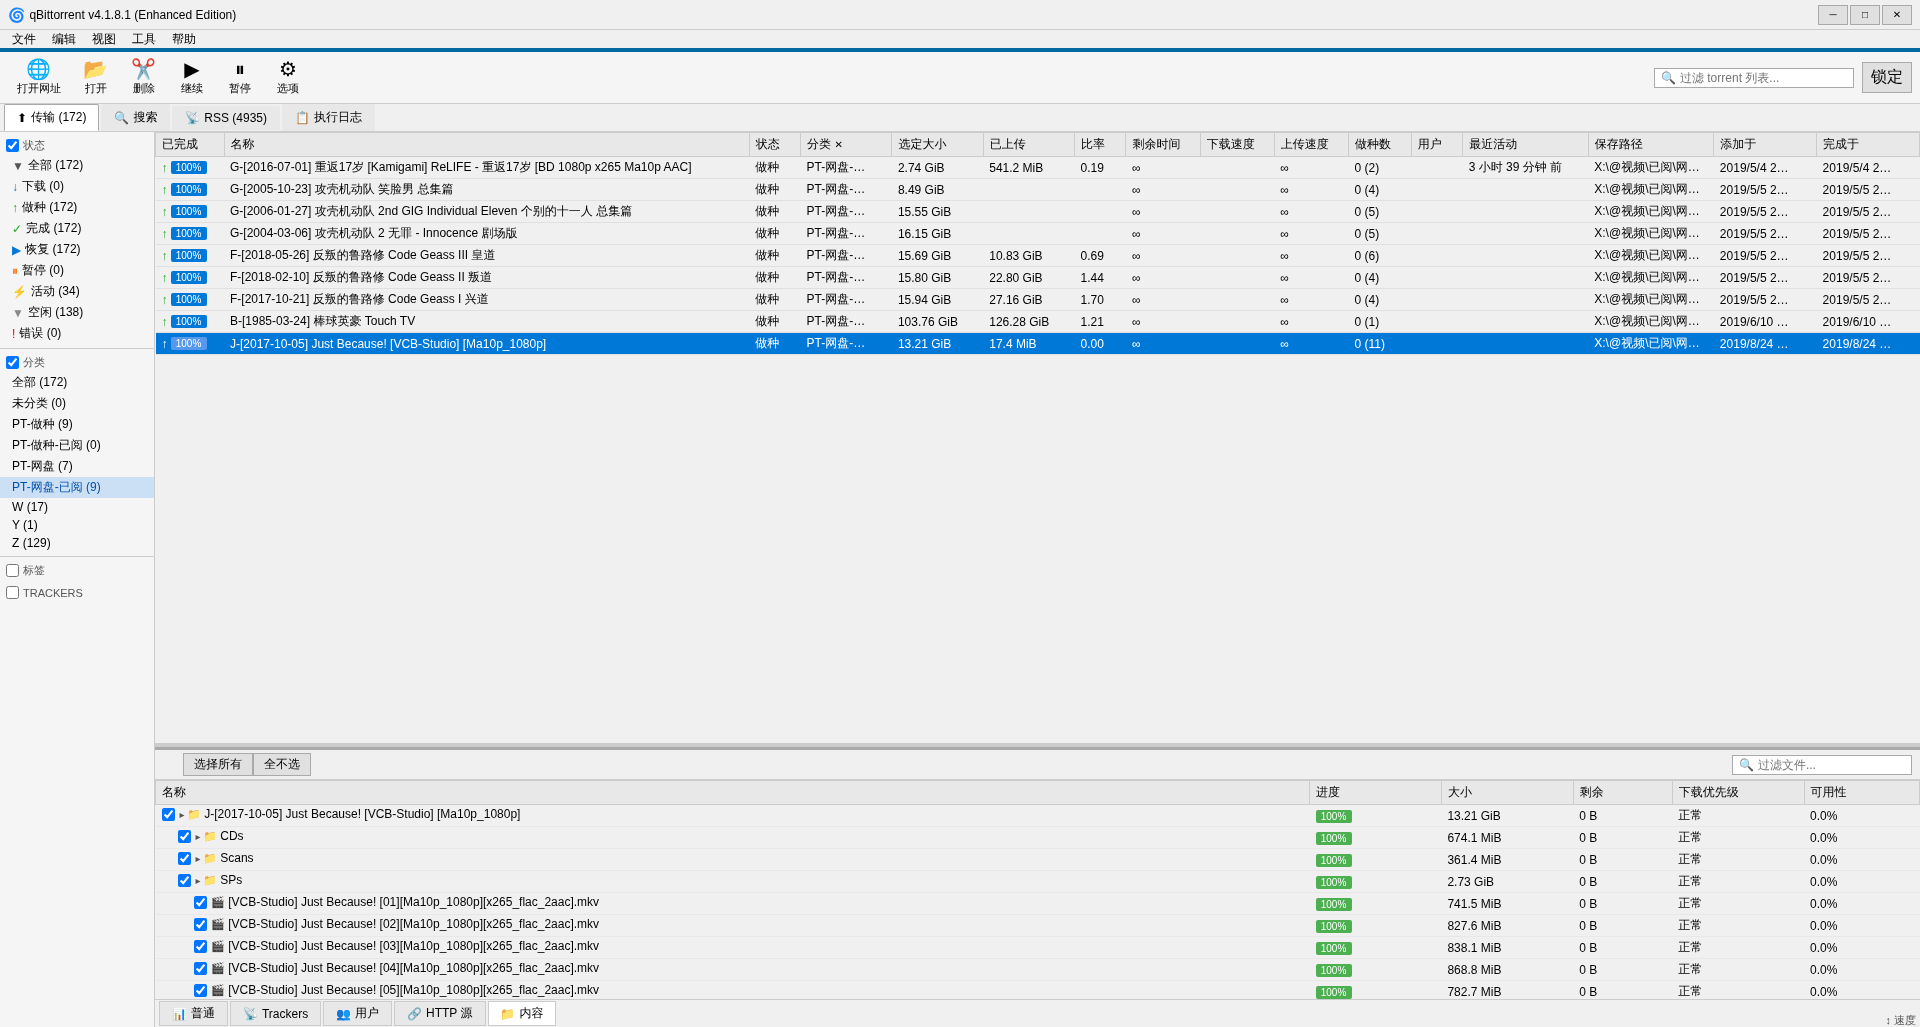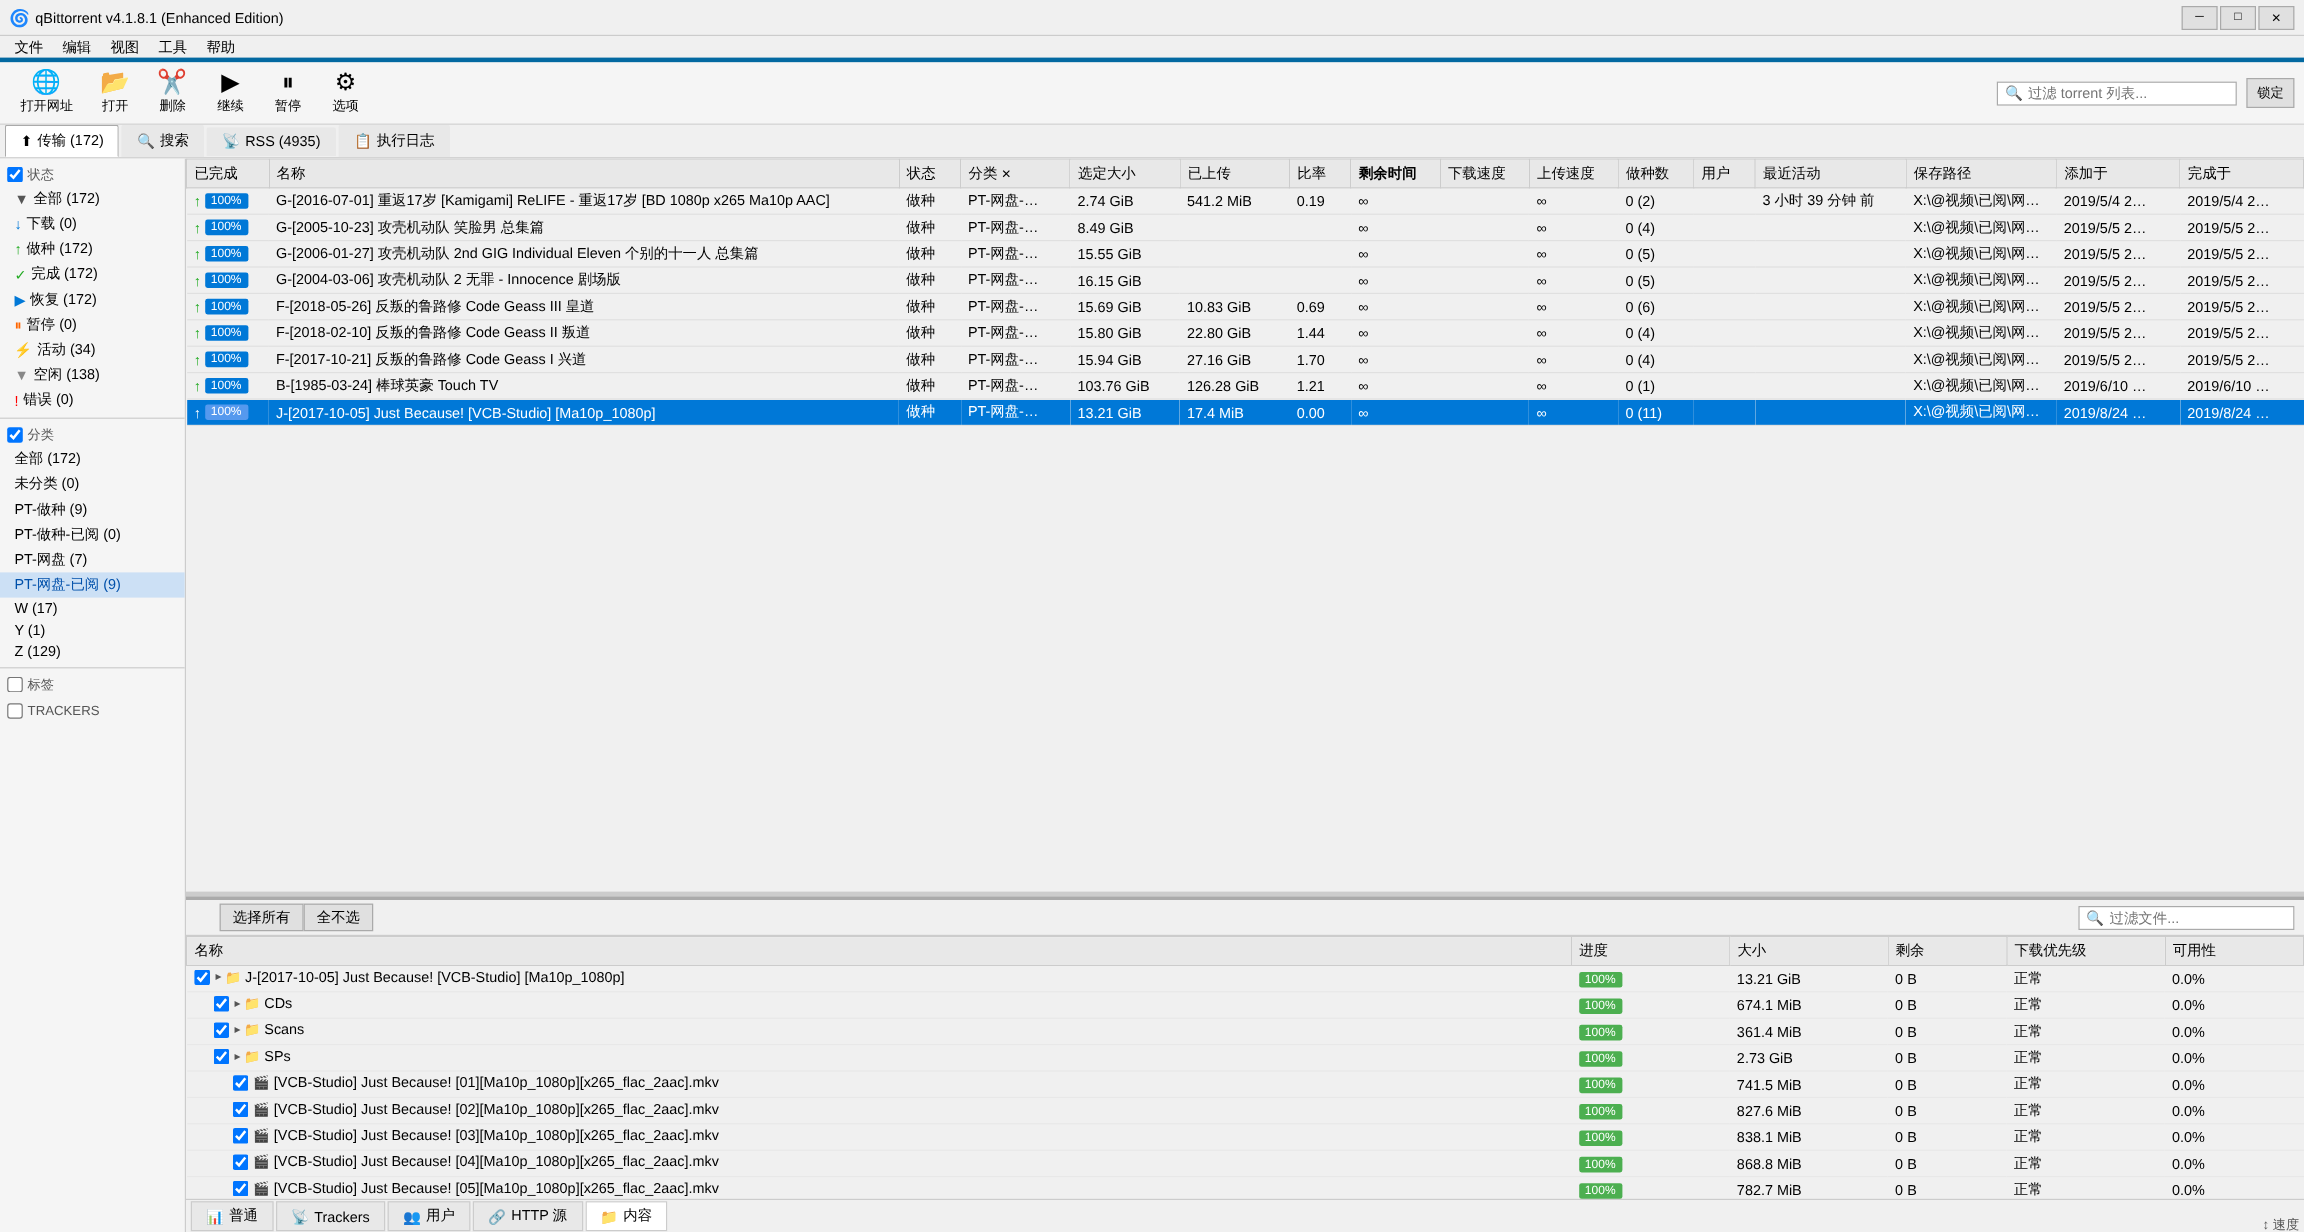--- a/index.html
+++ b/index.html
@@ -16,21 +16,21 @@
     .menu-item { padding: 2px 8px; cursor: pointer; font-size: 12px; }
     
     
     #toolbar { background: #f5f5f5; height: 52px; display: flex; align-items: center; padding: 4px 8px; border-bottom: 1px solid #ccc; gap: 8px; justify-content: space-between; }
     .toolbar-group { display: flex; align-items: center; gap: 4px; }
     .tb-btn { display: flex; flex-direction: column; align-items: center; padding: 4px 8px; cursor: pointer; border: 1px solid transparent; font-size: 11px; min-width: 44px; }
     .tb-icon { font-size: 20px; line-height: 1; margin-bottom: 2px; }
     .toolbar-right { display: flex; align-items: center; gap: 8px; }
     .search-box { display: flex; align-items: center; background: white; border: 1px solid #aaa; padding: 2px 6px; width: 200px; }
     .search-box input { border: none; outline: none; font-size: 12px; width: 100%; color: #888; }
-    .lock-btn { padding: 4px 8px; background: #e0e0e0; border: 1px solid #aaa; cursor: pointer; font-size: 11px; }
+    .lock-btn { padding: 4px 8px; background: #e0e0e0; border: 1px solid #aaa; cursor: pointer; font-size: 16px; }
     
     
     #tabbar { background: #f0f0f0; height: 28px; display: flex; align-items: center; padding: 0 4px; border-bottom: 1px solid #ccc; gap: 2px; }
     .tab { display: flex; align-items: center; gap: 4px; padding: 4px 12px; cursor: pointer; border: 1px solid transparent; font-size: 12px; background: #e8e8e8; border-radius: 2px 2px 0 0; }
     .tab.active { background: white; border-color: #aaa; border-bottom: 1px solid white; }
     
     
     #main { display: flex; flex: 1; overflow: hidden; }
     
     
@@ -264,21 +264,21 @@
         <table>
           <thead>
             <tr>
               <th style="width:60px;">已完成</th>
               <th style="width:460px;">名称</th>
               <th style="width:45px;">状态</th>
               <th style="width:80px;">分类 <span style="font-size:10px;">✕</span></th>
               <th style="width:80px;">选定大小</th>
               <th style="width:80px;">已上传</th>
               <th style="width:45px;">比率</th>
-              <th style="width:65px;font-weight:bold;">剩余时间</th>
+              <th style="width:65px;">剩余时间</th>
               <th style="width:65px;">下载速度</th>
               <th style="width:65px;">上传速度</th>
               <th style="width:55px;">做种数</th>
               <th style="width:45px;">用户</th>
               <th style="width:110px;">最近活动</th>
               <th style="width:110px;">保存路径</th>
               <th style="width:90px;">添加于</th>
               <th style="width:90px;">完成于</th>
             </tr>
           </thead>

